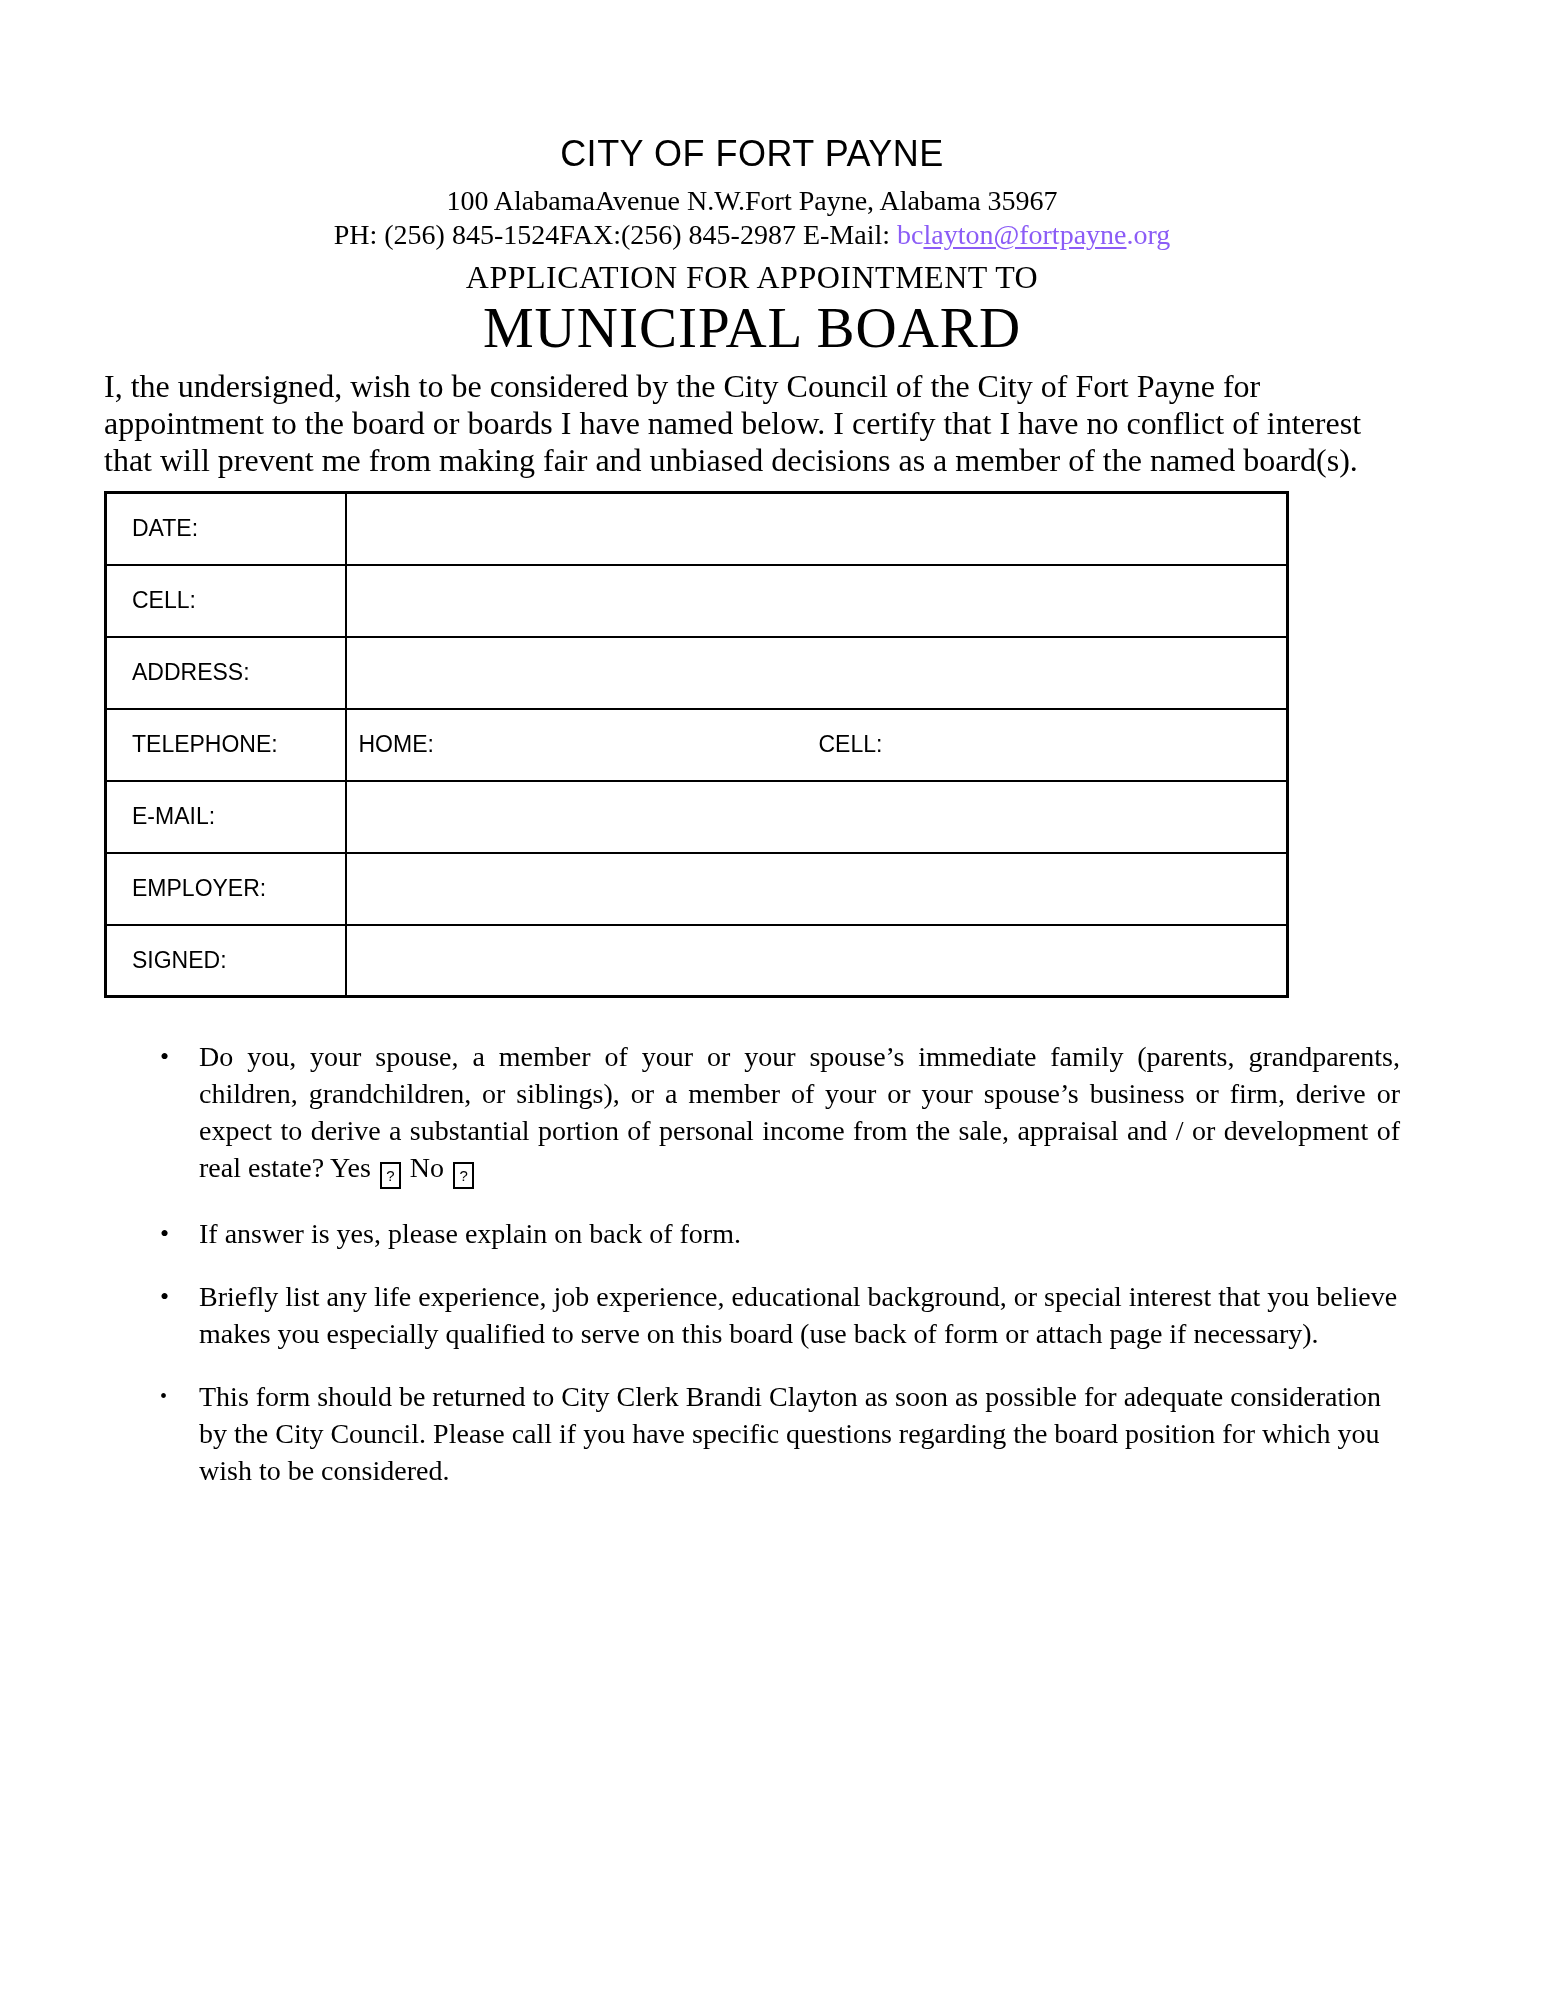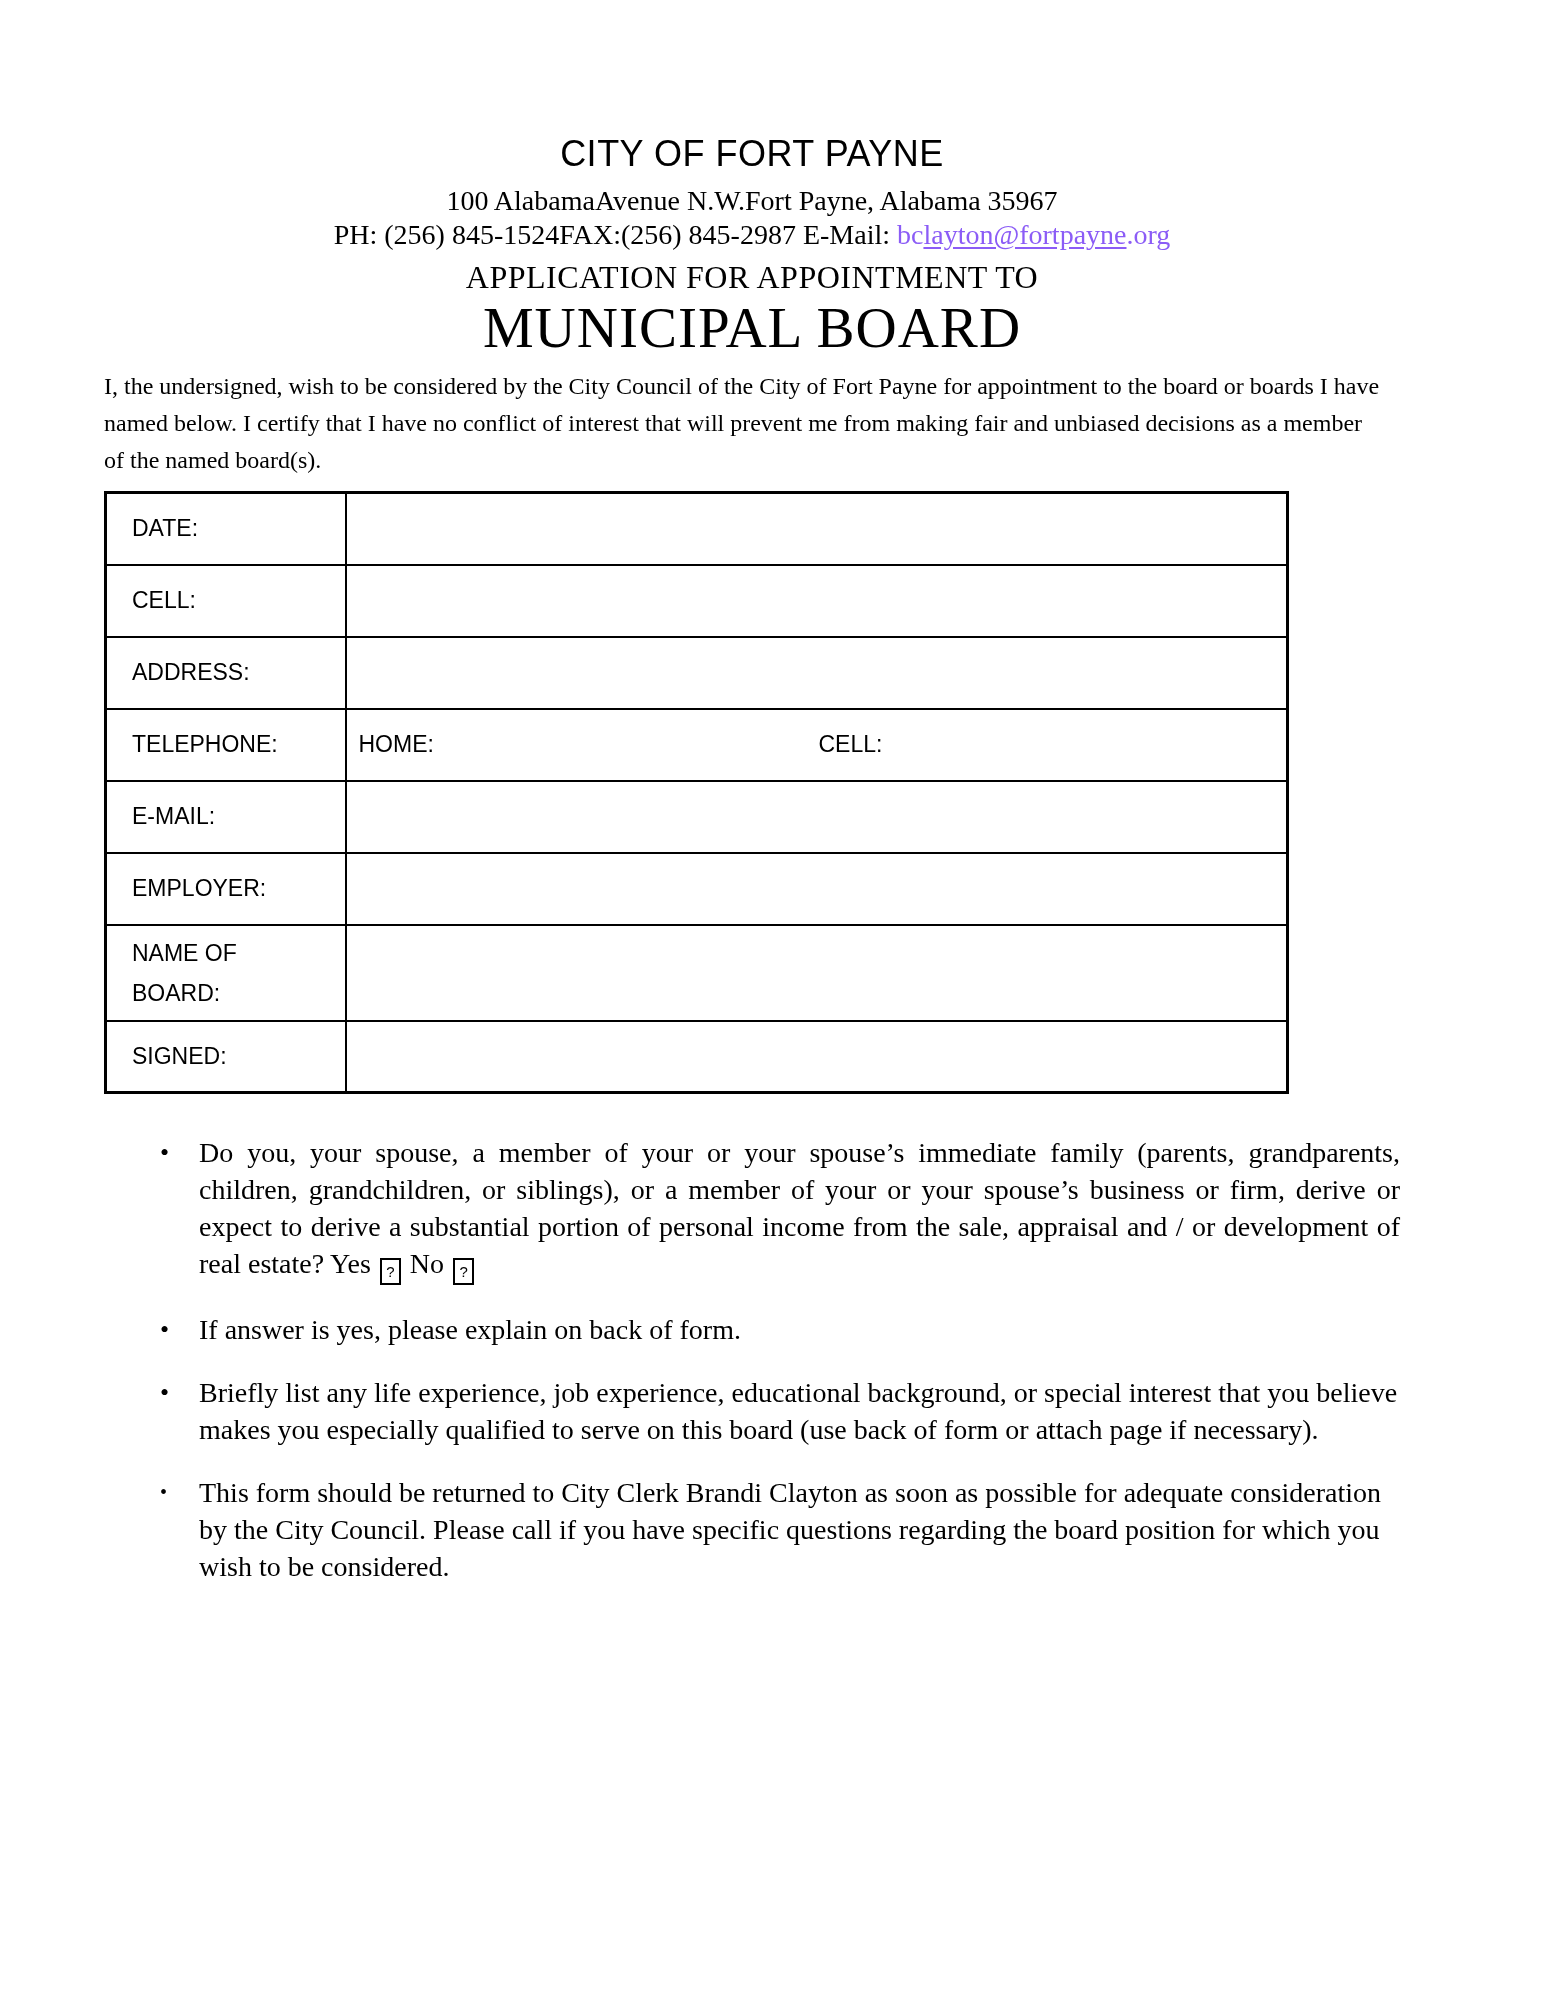--- a/index.html
+++ b/index.html
@@ -44,21 +44,21 @@
     letter-spacing: 0.5px;
   }
   .board-title {
     font-size: 57px;
     line-height: 62px;
     margin-top: 0;
     letter-spacing: 1px;
   }
   
   .intro {
-    font-size: 24px;
+    font-size: 32px;
     line-height: 37px;
     margin-top: 9px;
     padding-right: 18px;
     text-align: left;
   }
   
   table.app-table {
     border-collapse: collapse;
     width: 1185px;
     margin-top: 12px;
@@ -155,24 +155,20 @@
         <td class="value-cell phone-value"><span class="home-label">HOME:</span><span>CELL:</span></td>
       </tr>
       <tr class="form-row">
         <td class="label-cell">E-MAIL:</td>
         <td class="value-cell"></td>
       </tr>
       <tr class="form-row">
         <td class="label-cell">EMPLOYER:</td>
         <td class="value-cell"></td>
       </tr>
-      <tr class="board-row">
-        <td class="label-cell"><span class="wrap-label">NAME OF BOARD:</span></td>
-        <td class="value-cell"></td>
-      </tr>
       <tr class="form-row">
         <td class="label-cell">SIGNED:</td>
         <td class="value-cell"></td>
       </tr>
     </tbody>
   </table>
 
   <ul class="bullets">
     <li class="bullet-item">
       <span class="bullet-marker">•</span>

